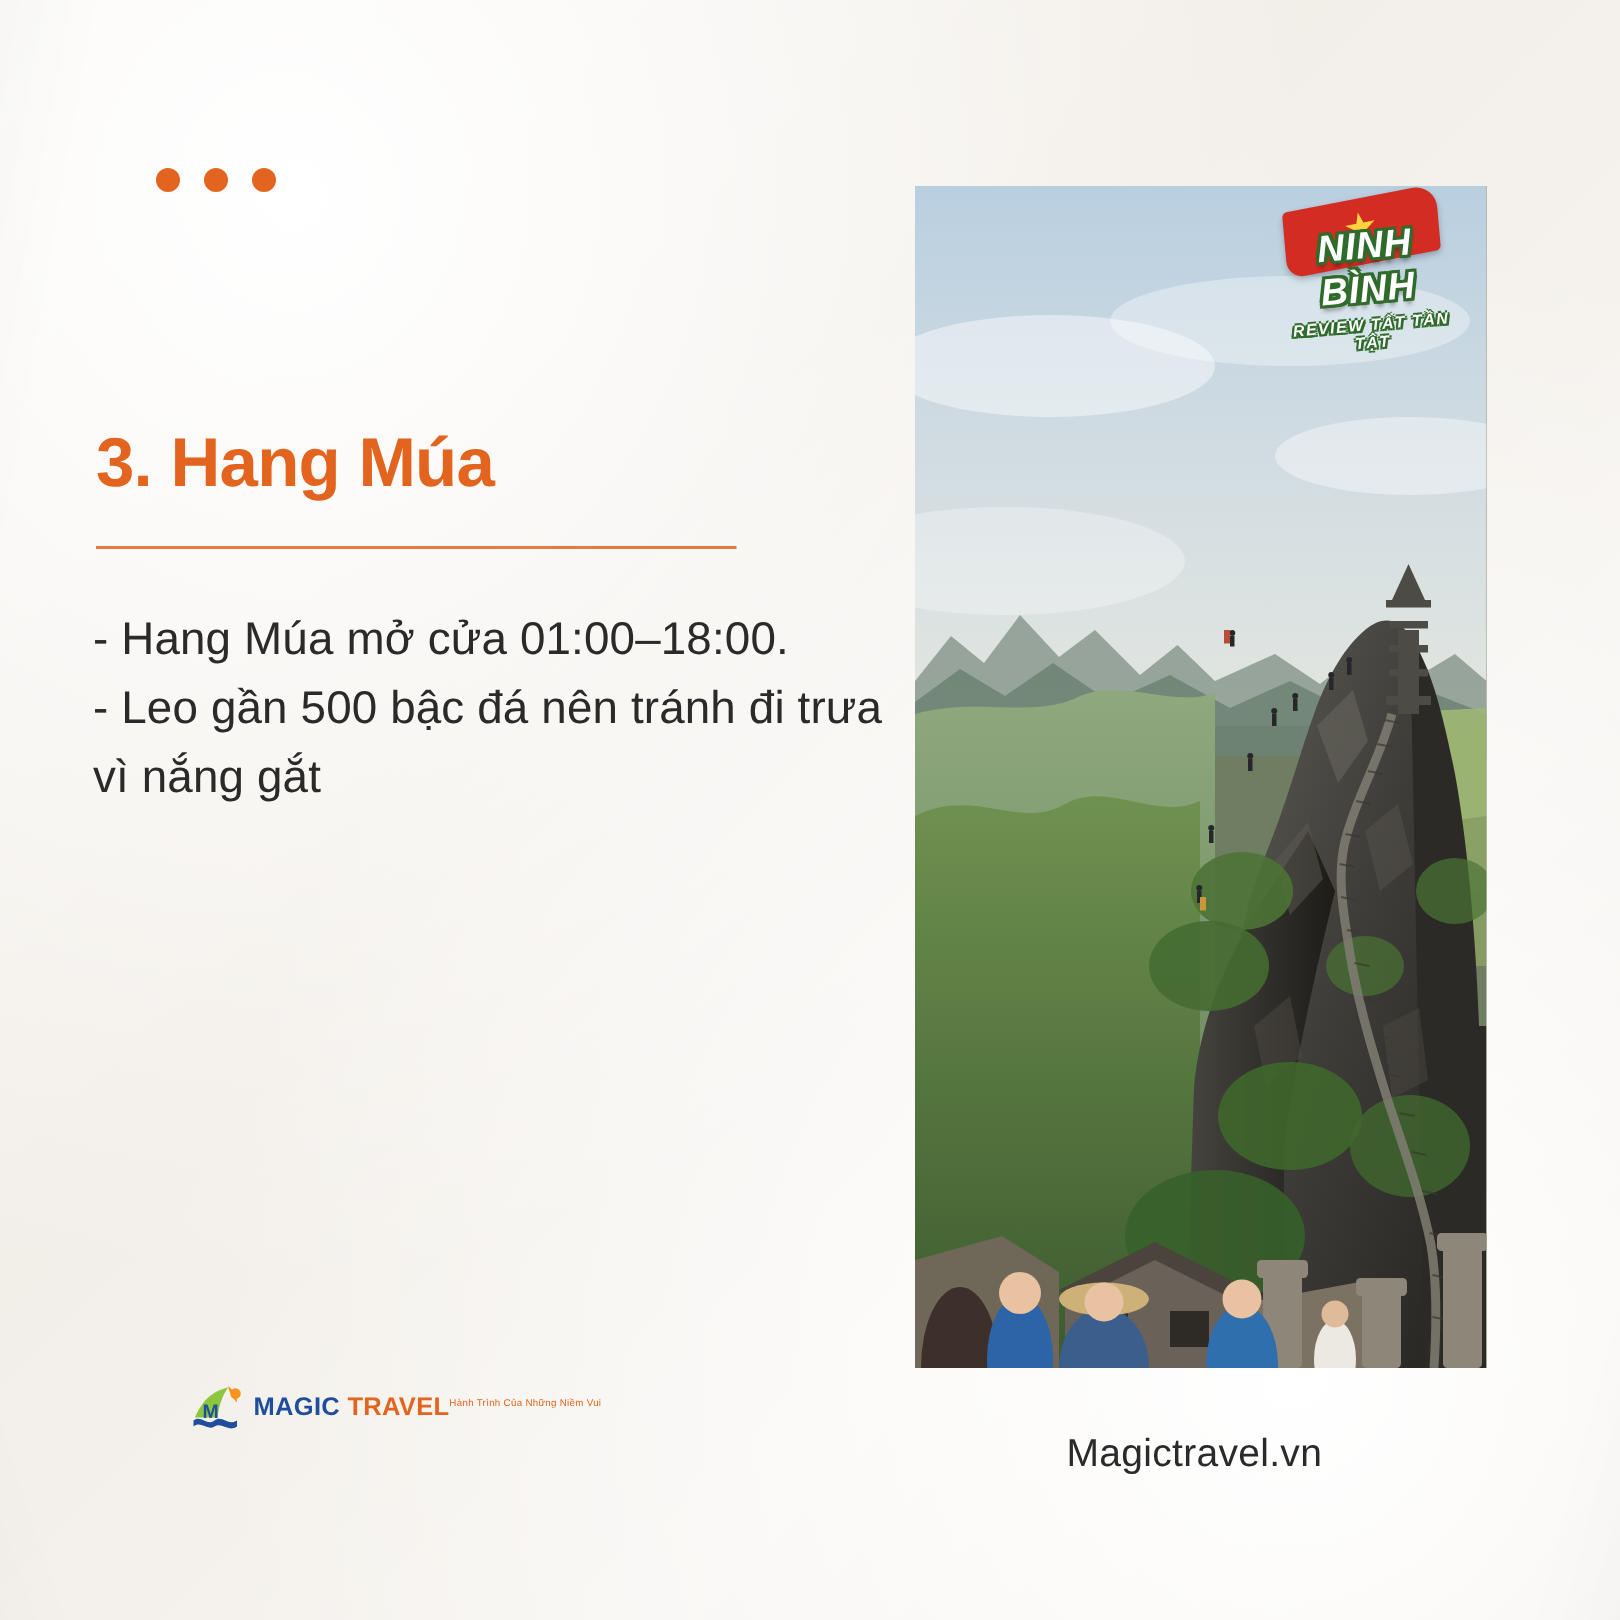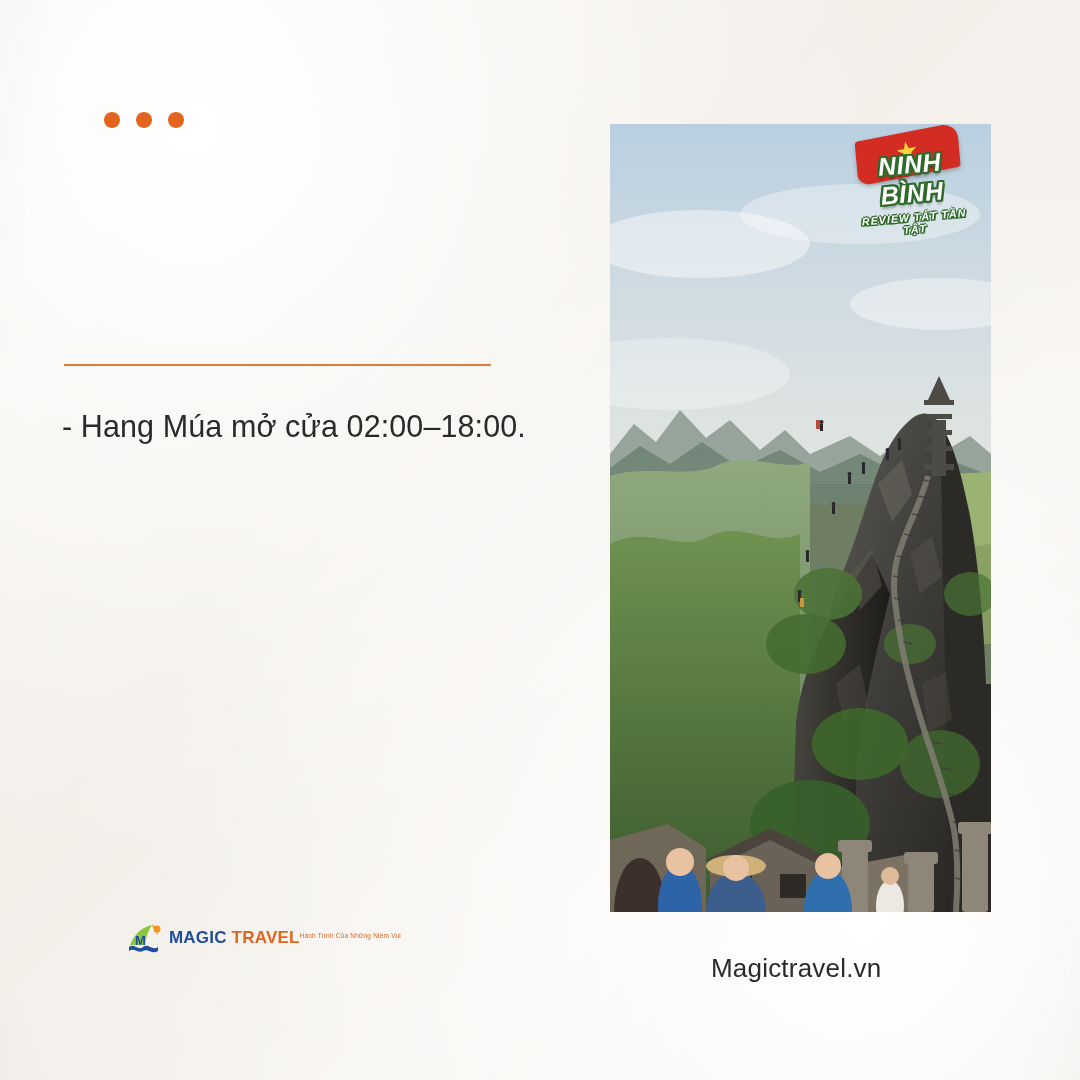--- a/index.html
+++ b/index.html
@@ -201,24 +201,26 @@
 <div class="page">
 
   <div class="creases"></div>
 
   <div class="dots">
     <div class="dot"></div>
     <div class="dot"></div>
     <div class="dot"></div>
   </div>
 
+  <div class="title">3. Hang Múa</div>
   <div class="title-rule"></div>
 
   <div class="body-text">
-    <p>- Hang Múa mở cửa 02:00–18:00.</p>
+    <p>- Hang Múa mở cửa 01:00–18:00.</p>
+    <p>- Leo gần 500 bậc đá nên tránh đi trưa vì nắng gắt</p>
   </div>
 
   <div class="photo">
     <svg width="381" height="788" viewBox="0 0 381 788" xmlns="http://www.w3.org/2000/svg">
       <defs>
         <linearGradient id="sky" x1="0" y1="0" x2="0" y2="1">
           <stop offset="0%" stop-color="#b9cfe0"></stop>
           <stop offset="45%" stop-color="#cfdbe2"></stop>
           <stop offset="100%" stop-color="#e3e6e0"></stop>
         </linearGradient>

